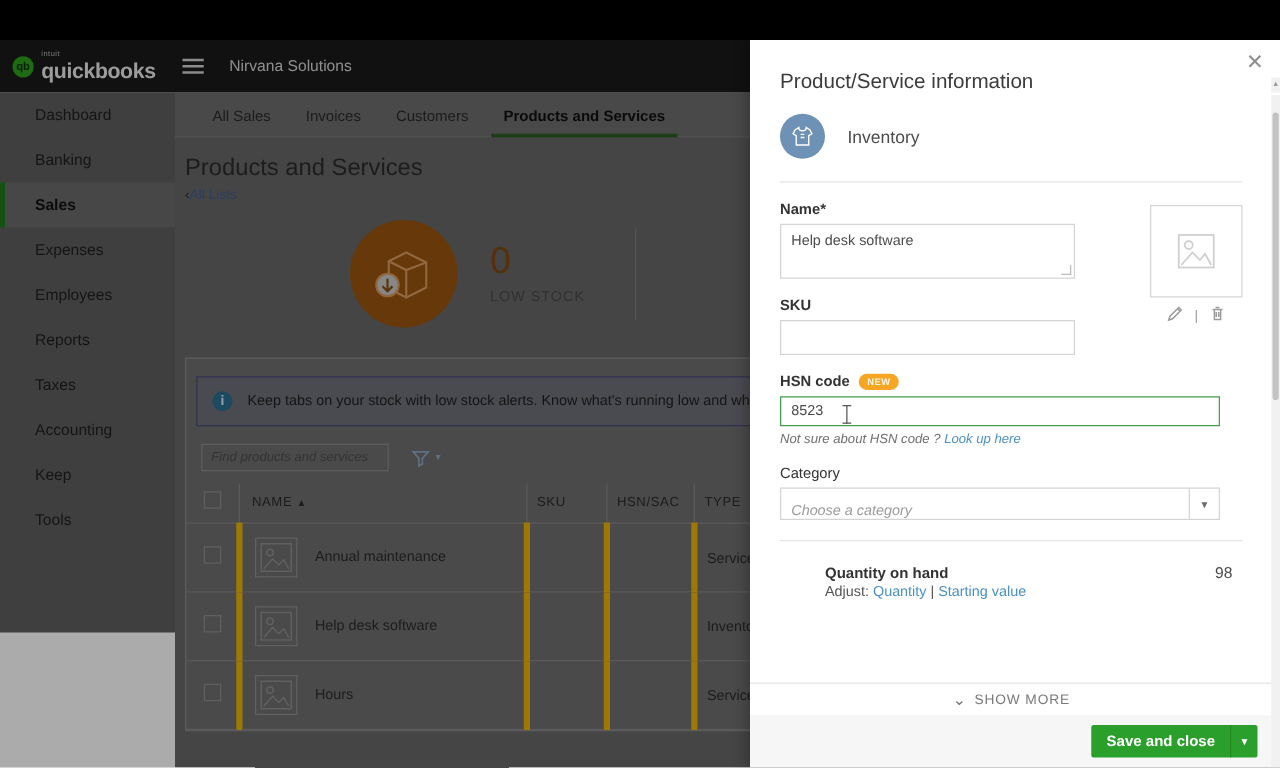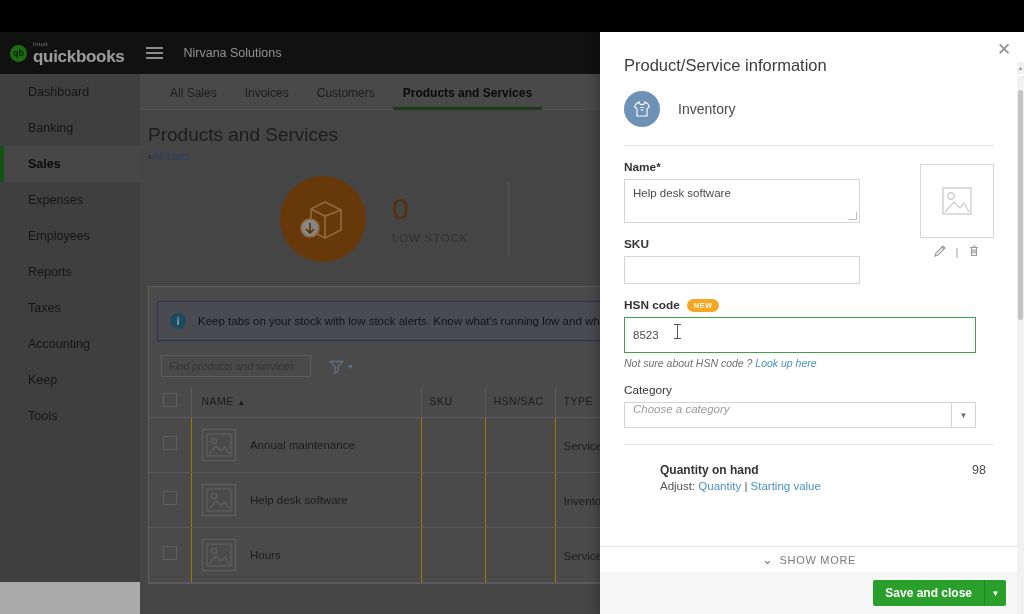--- a/index.html
+++ b/index.html
@@ -26,21 +26,21 @@
     font-size: 9px; color: #0d2f08; font-weight: bold;
   }
   .qb-wordmark { display: flex; flex-direction: column; line-height: 1; }
   .qb-intuit { font-size: 6px; color: #b9b9b9; letter-spacing: .4px; margin-bottom: 1px; }
   .qb-name { font-size: 17px; color: #e9e9e9; font-weight: bold; letter-spacing: -.3px; }
   .hamburger { margin-left: 22px; display: flex; flex-direction: column; gap: 3px; cursor: pointer; }
   .hamburger i { display: block; width: 17px; height: 2px; background: #cfcfcf; }
   .company-name { margin-left: 20px; font-size: 12.5px; color: #d6d6d6; }
 
   .sidebar {
-    position: absolute; left: 0; top: 74px; width: 140px; height: 508px;
+    position: absolute; left: 0; top: 74px; width: 140px; height: 432px;
     background: #5f5f5f;
   }
   .side-item {
     height: 36px; display: flex; align-items: center; padding-left: 28px;
     font-size: 12.5px; color: #1f1f1f; position: relative;
   }
   .side-item.active { background: #6a6a6a; color: #111; font-weight: bold; }
   .side-item.active::before {
     content: ""; position: absolute; left: 0; top: 0; bottom: 0; width: 4px;
     background: #1f7a1f;
@@ -97,21 +97,21 @@
     font-size: 10.5px; color: #4d4d4d; display: flex; align-items: center; padding-left: 7px;
     font-style: italic;
   }
   .filter-ico { margin-left: 18px; display: flex; align-items: center; gap: 3px; }
 
   .tbl { width: 100%; border-collapse: collapse; }
   .tbl th {
     text-align: left; font-size: 10.5px; color: #2a2a2a; font-weight: normal;
     letter-spacing: .5px; padding: 6px 0 8px 0; border-bottom: 1px solid #888;
   }
-  .tbl td { border-bottom: 1px solid #858585; border-right: 1px solid #eab308; height: 55px; }
+  .tbl td { border-bottom: 1px solid #858585; border-right: 5px solid #eab308; height: 55px; }
   .tbl th { border-right: 1px solid #888; }
   .cb {
     width: 14px; height: 14px; border: 1px solid #8e8e8e; background: #6f6f6f; display: inline-block;
   }
   .col-cb { width: 42px; padding-left: 14px !important; }
   .col-name { width: 230px; padding-left: 10px !important; }
   .col-sku { width: 64px; padding-left: 8px !important; }
   .col-hsn { width: 70px; padding-left: 8px !important; }
   .col-type { width: 72px; padding-left: 8px !important; }
   .col-sale { padding-left: 8px !important; }
@@ -160,38 +160,38 @@
   }
   .ta {
     margin-top: 5px; width: 236px; height: 44px; border: 1px solid #d4d4d4; background: #fff;
     font-size: 11.5px; color: #4b4b4b; padding: 7px 0 0 8px; position: relative;
   }
   .ta::after {
     content: ""; position: absolute; right: 2px; bottom: 2px; width: 7px; height: 7px;
     border-right: 1px solid #bdbdbd; border-bottom: 1px solid #bdbdbd;
   }
   .inp-wide {
-    margin-top: 5px; width: 352px; height: 36px; border: 1px solid #43a047; background: #fff;
+    margin-top: 5px; width: 352px; height: 24px; border: 1px solid #43a047; background: #fff;
     font-size: 11.5px; color: #4b4b4b; display: flex; align-items: center; padding-left: 8px;
     position: relative;
   }
   .caret-i {
     position: absolute; left: 52px; top: 6px; width: 1px; height: 15px; background: #555;
   }
   .caret-i::before, .caret-i::after {
     content: ""; position: absolute; left: -3px; width: 7px; height: 1px; background: #555;
   }
   .caret-i::before { top: 0; }
   .caret-i::after { bottom: 0; }
   .hint { margin-top: 4px; font-size: 10.5px; color: #6f6f6f; font-style: italic; }
   .hint a { color: #4a90c4; text-decoration: none; }
 
   .select-wrap {
     margin-top: 5px; width: 352px; height: 26px; border: 1px solid #d4d4d4; background: #fff;
-    display: flex; align-items: flex-start; justify-content: space-between;
+    display: flex; align-items: flex-end; justify-content: space-between;
   }
   .select-val { font-size: 11.5px; color: #9b9b9b; font-style: italic; padding-left: 8px; }
   .select-arrow {
     width: 24px; height: 24px; border-left: 1px solid #d4d4d4;
     display: flex; align-items: center; justify-content: center; font-size: 8px; color: #6a6a6a;
   }
 
   .img-box {
     position: absolute; right: 24px; top: 132px; width: 74px; height: 74px;
     border: 1px solid #d6d6d6; display: flex; align-items: center; justify-content: center;

